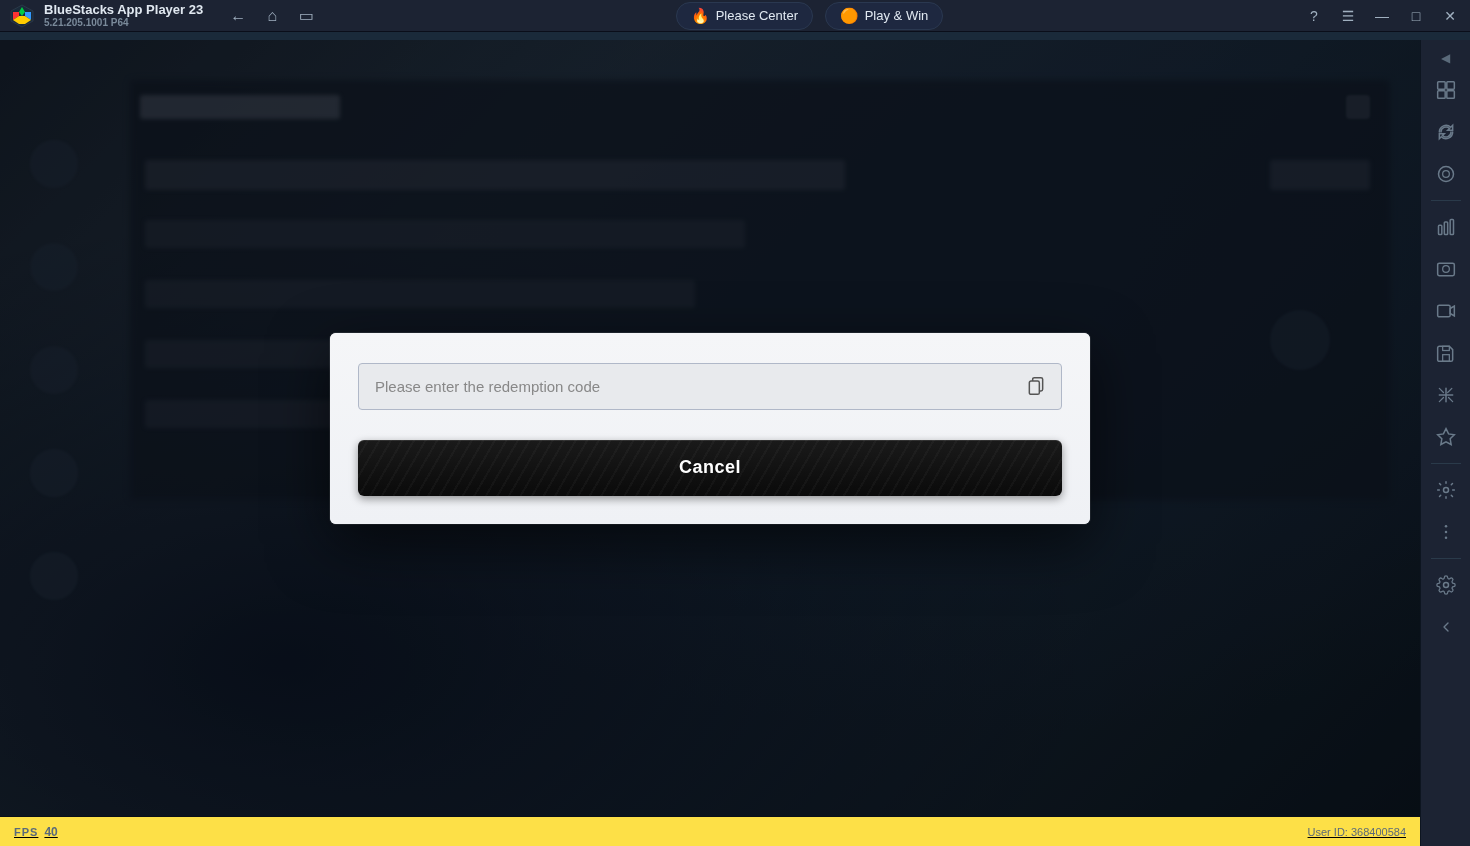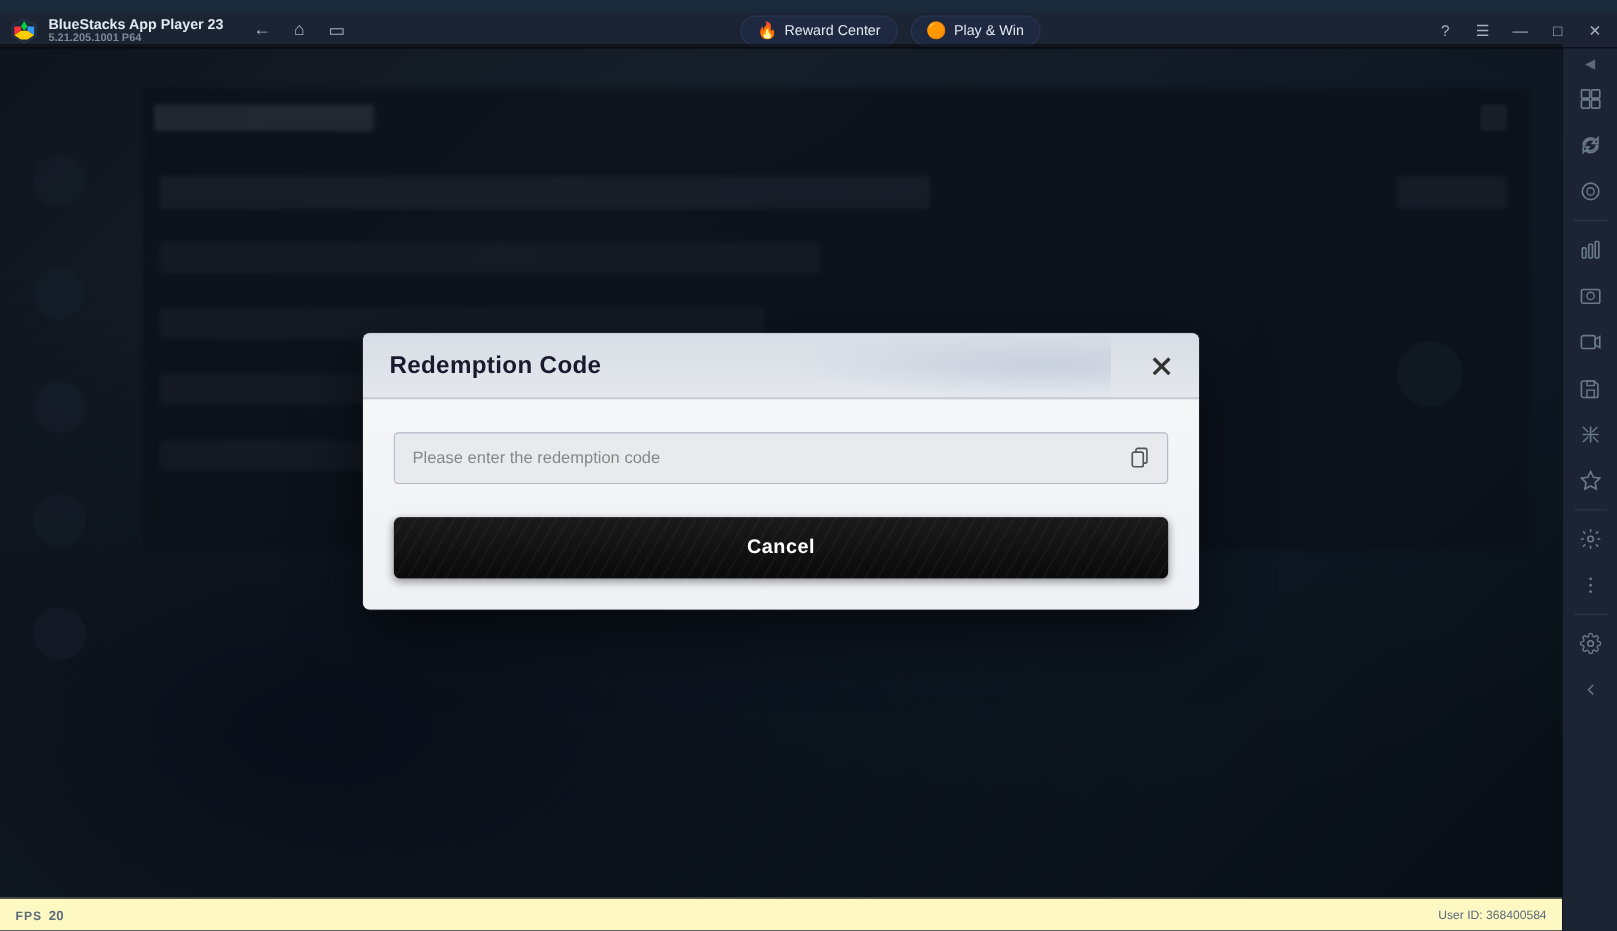--- a/index.html
+++ b/index.html
@@ -16,21 +16,20 @@
     .titlebar {
       position: absolute;
       top: 0; left: 0; right: 0;
       height: 32px;
       background: #1c2333;
       display: flex;
       align-items: center;
       justify-content: space-between;
       z-index: 100;
       border-bottom: 1px solid #0a0e1a;
-      margin-top: 12px;
     }
     .titlebar-left {
       display: flex;
       align-items: center;
       gap: 8px;
       padding-left: 8px;
     }
     .bluestacks-logo {
       width: 28px;
       height: 28px;
@@ -479,26 +478,27 @@
       );
     }
 
     
     .statusbar {
       position: absolute;
       bottom: 0;
       left: 0;
       right: 50px;
       height: 30px;
-      background: #fef9c3;
+      background: #fde047;
       display: flex;
       align-items: center;
       justify-content: space-between;
       padding: 0 14px;
       border-top: 1px solid #0a1018;
+      text-decoration: underline;
     }
     .fps-display {
       display: flex;
       align-items: baseline;
       gap: 6px;
     }
     .fps-label {
       color: #5a6a7a;
       font-size: 11px;
       font-weight: 600;
@@ -535,21 +535,21 @@
     </div>
     <div class="titlebar-nav">
       <div class="nav-btn">←</div>
       <div class="nav-btn">⌂</div>
       <div class="nav-btn">▭</div>
     </div>
   </div>
   <div class="titlebar-center">
     <div class="reward-btn">
       <span class="flame-icon">🔥</span>
-      <span>Reward Center</span>
+      <span>Please Center</span>
     </div>
     <div class="play-win-btn">
       <span class="coin-icon">🟠</span>
       <span>Play &amp; Win</span>
     </div>
   </div>
   <div class="titlebar-right">
     <div class="win-ctrl">?</div>
     <div class="win-ctrl">☰</div>
     <div class="win-ctrl">—</div>
@@ -574,26 +574,20 @@
     <div class="bg-icon-circle"></div>
     <div class="bg-icon-circle"></div>
     <div class="bg-icon-circle"></div>
     <div class="bg-icon-circle"></div>
   </div>
   <div class="bg-right-icon"></div>
 
   <div class="modal-overlay">
     <div class="modal">
 
-      <div class="modal-header-deco">
-        <span class="modal-title">Redemption Code</span>
-        <div class="modal-close-btn">
-          <div class="close-x"></div>
-        </div>
-      </div>
 
       <div class="modal-body">
 
         <div class="input-wrapper">
           <input type="text" class="code-input" placeholder="Please enter the redemption code" style="">
           <div class="paste-icon-btn">
             <svg width="20" height="20" viewBox="0 0 24 24" fill="none" xmlns="http://www.w3.org/2000/svg">
               <rect x="8" y="2" width="12" height="16" rx="2" stroke="#555" stroke-width="1.8" fill="none"></rect>
               <rect x="4" y="6" width="12" height="16" rx="2" stroke="#555" stroke-width="1.8" fill="#e8eaed"></rect>
             </svg>
@@ -692,16 +686,16 @@
   <div class="sidebar-icon">
     <svg width="16" height="16" viewBox="0 0 24 24" fill="none">
         <path d="M15 18l-6-6 6-6" stroke="#6a7a8a" stroke-width="2" stroke-linecap="round" stroke-linejoin="round"></path>
       </svg>
   </div>
 </div>
 
 <div class="statusbar">
   <div class="fps-display">
     <span class="fps-label">FPS</span>
-    <span class="fps-value">20</span>
+    <span class="fps-value">40</span>
   </div>
   <div class="user-id-display">User ID: 368400584</div>
 </div>
 
 </body></html>

